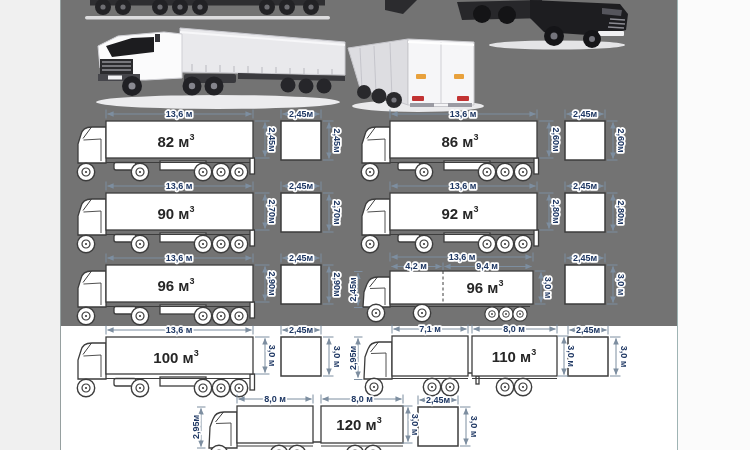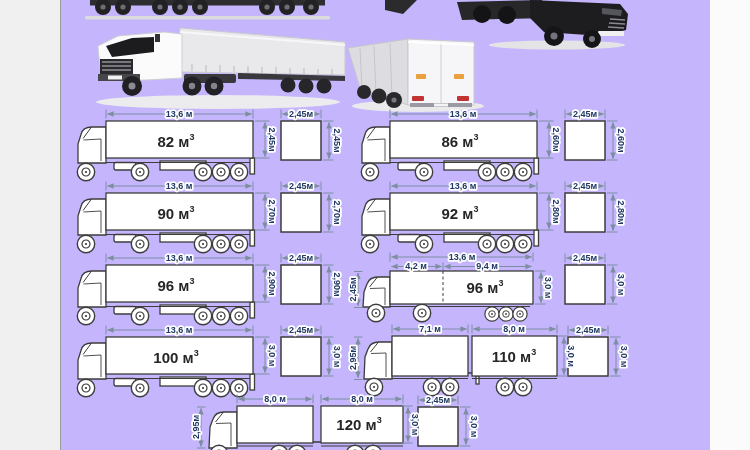--- a/index.html
+++ b/index.html
@@ -2,21 +2,21 @@
 <html><head>
 <meta charset="utf-8">
 <style>
   html,body{margin:0;padding:0;}
   .page{position:relative;width:750px;height:450px;overflow:hidden;background:#ffffff;
         font-family:"Liberation Sans",sans-serif;}
   .margin-left{position:absolute;left:0;top:0;width:60px;height:450px;background:#f0f0f0;
         border-right:1px solid #96a0a0;}
   .margin-right{position:absolute;left:677px;top:0;width:73px;height:450px;background:#fbfbfb;
         border-left:1px solid #9fb4b4;}
-  .content{position:absolute;left:61px;top:0;width:616px;height:450px;background:#c4b5fd;padding-left:33px;}
+  .content{position:absolute;left:61px;top:0;width:616px;height:326px;background:#737373;}
   svg.diag{position:absolute;overflow:visible;}
   svg.photo{position:absolute;overflow:visible;}
   text.dim{font:bold 9px "Liberation Sans",sans-serif;fill:#1f3864;text-anchor:middle;
         paint-order:stroke;stroke:#ffffff;stroke-width:3.5px;stroke-linejoin:round;}
   text.vol{font:bold 15px "Liberation Sans",sans-serif;fill:#262626;text-anchor:middle;}
   text.vol tspan.sup{font-size:9px;}
   .ln{stroke:#3d3d3d;stroke-width:1.3;fill:#ffffff;}
   .arr{stroke:#7d8ea0;stroke-width:1;fill:none;}
 </style>
 </head>

